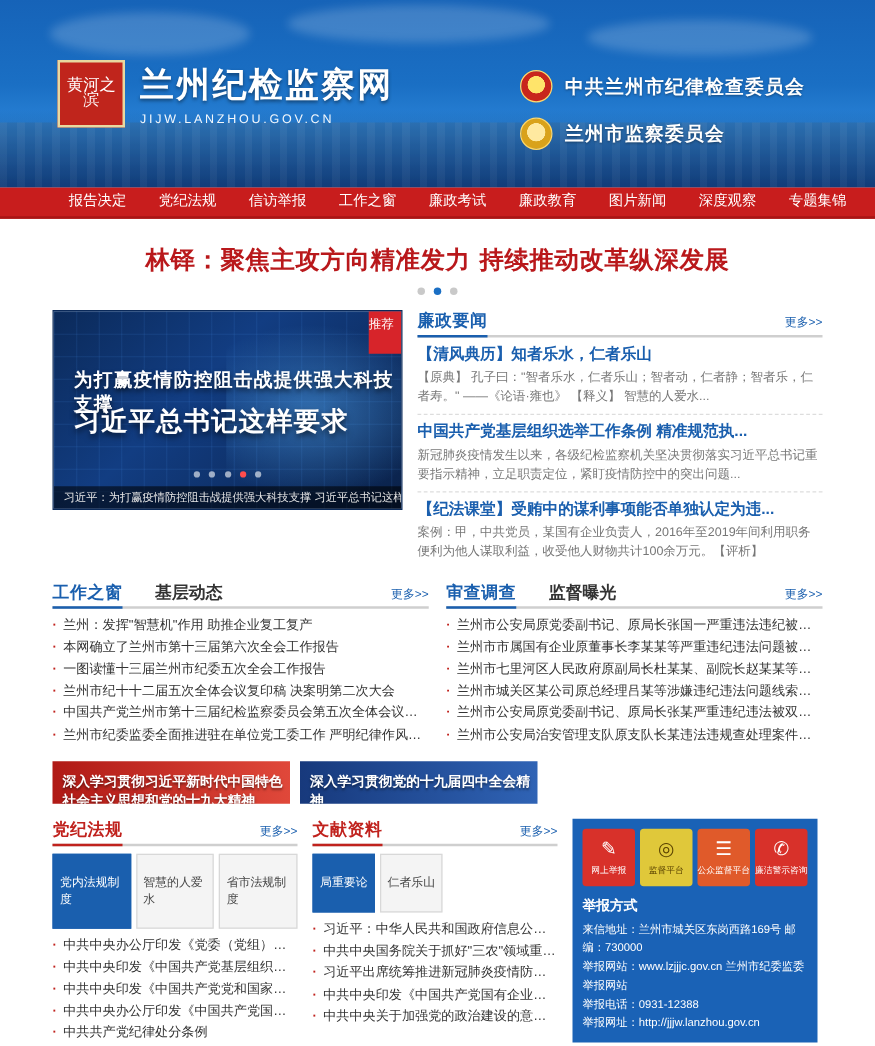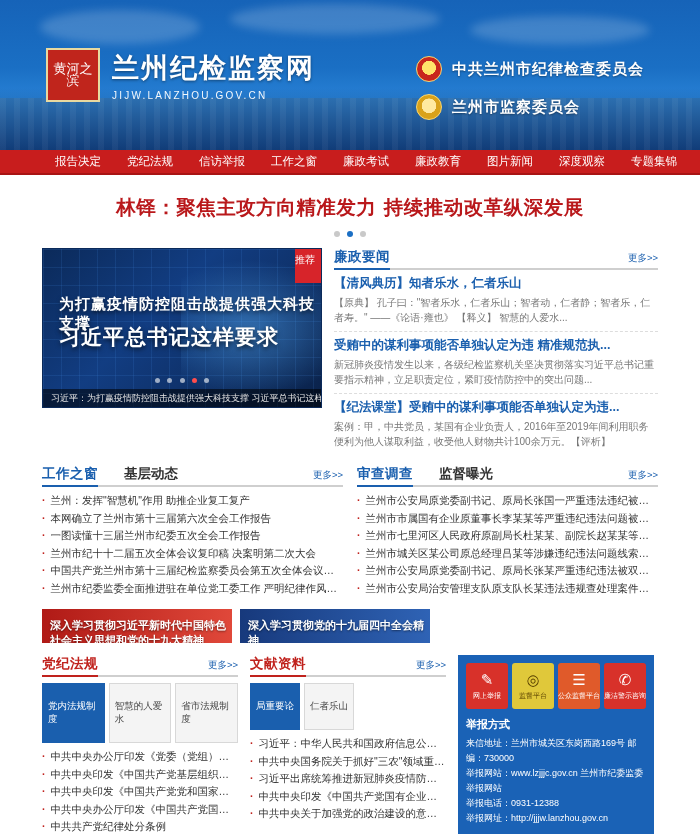--- a/index.html
+++ b/index.html
@@ -283,21 +283,21 @@
       <div class="newscol">
         <div class="blk-head">
           <div class="t">廉政要闻</div>
           <a class="more" href="#">更多&gt;&gt;</a>
         </div>
 
         <a class="lead-title" href="#">【清风典历】知者乐水，仁者乐山</a>
         <p class="lead-sum">【原典】 孔子曰："智者乐水，仁者乐山；智者动，仁者静；智者乐，仁者寿。" ——《论语·雍也》 【释义】 智慧的人爱水...</p>
         <hr class="news-sep">
 
-        <a class="lead-title" href="#">受贿中的谋利事项能否单独认定为违 精准规范执...</a>
+        <a class="lead-title" href="#">中国共产党基层组织选举工作条例 精准规范执...</a>
         <p class="lead-sum">新冠肺炎疫情发生以来，各级纪检监察机关坚决贯彻落实习近平总书记重要指示精神，立足职责定位，紧盯疫情防控中的突出问题...</p>
         <hr class="news-sep">
 
         <a class="lead-title" href="#">【纪法课堂】受贿中的谋利事项能否单独认定为违...</a>
         <p class="lead-sum">案例：甲，中共党员，某国有企业负责人，2016年至2019年间利用职务便利为他人谋取利益，收受他人财物共计100余万元。【评析】</p>
       </div>
     </div>
 
     <div class="two-col">
       <div class="col">

